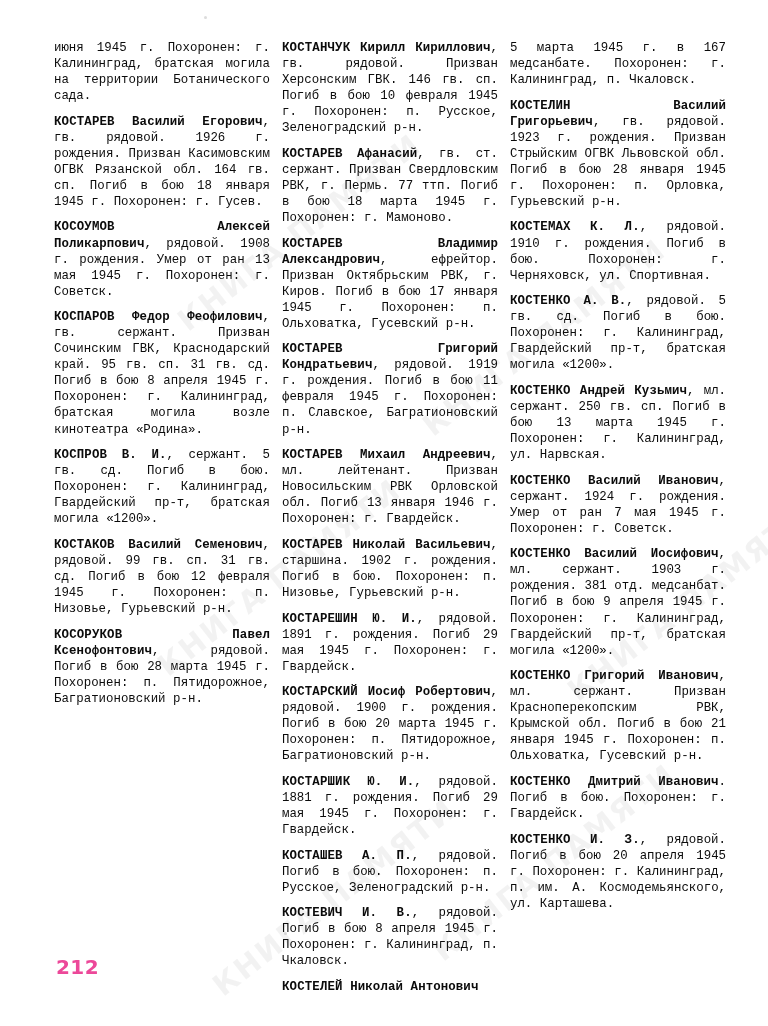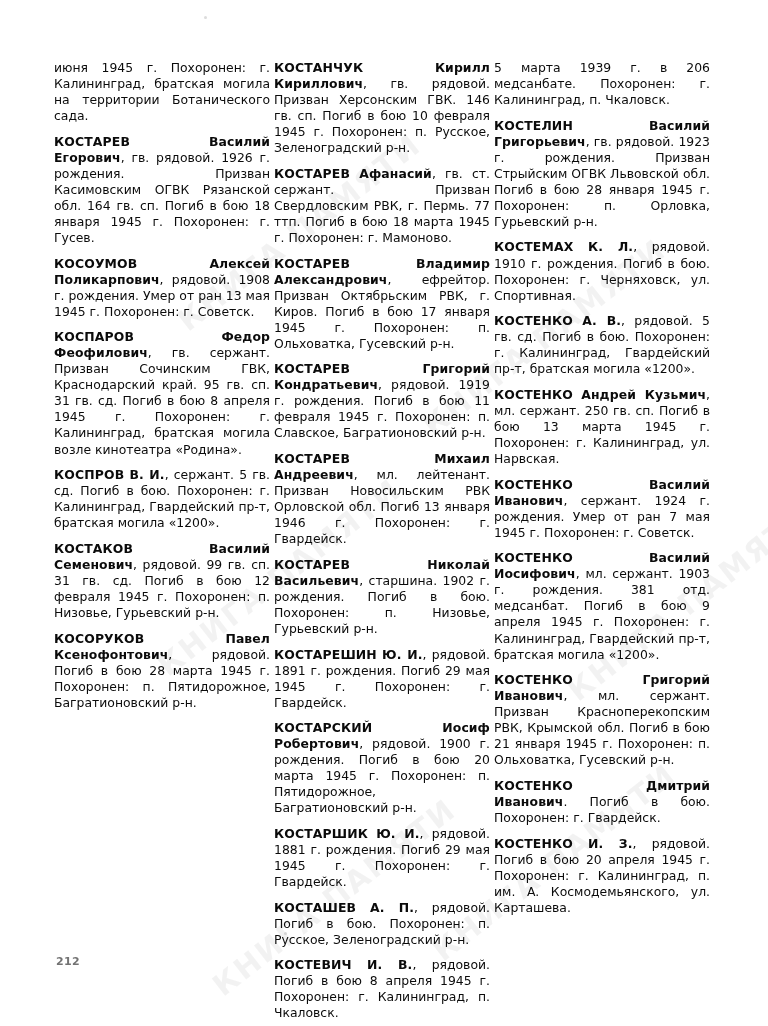--- a/index.html
+++ b/index.html
@@ -47,25 +47,26 @@
     position: absolute;
     left: 0; top: 0;
     width: 768px;
     height: 1026px;
     z-index: 2;
   }
 
   .columns {
     position: absolute;
     left: 54px;
-    top: 60px;
+    top: 40px;
     width: 672px;
     height: 885px;
     display: flex;
-    gap: 4px;
+    gap: 12px;
+    font-family: Liberation Mono, monospace;
   }
 
   .column {
     width: 216px;
     flex: 0 0 216px;
   }
 
   .entry {
     margin: 0 0 9.5px 0;
     padding: 0;
@@ -88,24 +89,24 @@
   }
   .given {
     font-weight: 700;
     letter-spacing: 0.1px;
   }
 
   .page-number {
     position: absolute;
     left: 56px;
     top: 955px;
-    font-size: 11px;
+    font-size: 20px;
     font-weight: 700;
     letter-spacing: 0.4px;
-    color: #737373;
+    color: #ec4899;
   }
 
   
   .speck {
     position: absolute;
     background: #b9b9b9;
     z-index: 4;
     pointer-events: none;
   }
   .speck-a { left: 204px; top: 16px; width: 3px; height: 3px; border-radius: 50%; opacity: .5; }
@@ -146,21 +147,21 @@
         <p class="entry"><span class="surname">КОСТАРЕВ</span> <span class="given">Михаил Андреевич</span><span class="body">, мл. лейтенант. Призван Новосильским РВК Орловской обл. Погиб 13 января 1946 г. Похоронен: г. Гвардейск.</span></p>
         <p class="entry"><span class="surname">КОСТАРЕВ</span> <span class="given">Николай Васильевич</span><span class="body">, старшина. 1902 г. рождения. Погиб в бою. Похоронен: п. Низовье, Гурьевский р-н.</span></p>
         <p class="entry"><span class="surname">КОСТАРЕШИН</span> <span class="given">Ю. И.</span><span class="body">, рядовой. 1891 г. рождения. Погиб 29 мая 1945 г. Похоронен: г. Гвардейск.</span></p>
         <p class="entry"><span class="surname">КОСТАРСКИЙ</span> <span class="given">Иосиф Робертович</span><span class="body">, рядовой. 1900 г. рождения. Погиб в бою 20 марта 1945 г. Похоронен: п. Пятидорожное, Багратионовский р-н.</span></p>
         <p class="entry"><span class="surname">КОСТАРШИК</span> <span class="given">Ю. И.</span><span class="body">, рядовой. 1881 г. рождения. Погиб 29 мая 1945 г. Похоронен: г. Гвардейск.</span></p>
         <p class="entry"><span class="surname">КОСТАШЕВ</span> <span class="given">А. П.</span><span class="body">, рядовой. Погиб в бою. Похоронен: п. Русское, Зеленоградский р-н.</span></p>
         <p class="entry"><span class="surname">КОСТЕВИЧ</span> <span class="given">И. В.</span><span class="body">, рядовой. Погиб в бою 8 апреля 1945 г. Похоронен: г. Калининград, п. Чкаловск.</span></p>
         <p class="entry"><span class="surname">КОСТЕЛЕЙ</span> <span class="given">Николай Антонович</span></p>
       </div>
     <div class="column">
-        <p class="entry cont"><span class="body">5 марта 1939 г. в 206 медсанбате. Похоронен: г. Калининград, п. Чкаловск.</span></p>
+        <p class="entry cont"><span class="body">5 марта 1945 г. в 167 медсанбате. Похоронен: г. Калининград, п. Чкаловск.</span></p>
         <p class="entry"><span class="surname">КОСТЕЛИН</span> <span class="given">Василий Григорьевич</span><span class="body">, гв. рядовой. 1923 г. рождения. Призван Стрыйским ОГВК Львовской обл. Погиб в бою 28 января 1945 г. Похоронен: п. Орловка, Гурьевский р-н.</span></p>
         <p class="entry"><span class="surname">КОСТЕМАХ</span> <span class="given">К. Л.</span><span class="body">, рядовой. 1910 г. рождения. Погиб в бою. Похоронен: г. Черняховск, ул. Спортивная.</span></p>
         <p class="entry"><span class="surname">КОСТЕНКО</span> <span class="given">А. В.</span><span class="body">, рядовой. 5 гв. сд. Погиб в бою. Похоронен: г. Калининград, Гвардейский пр-т, братская могила «1200».</span></p>
         <p class="entry"><span class="surname">КОСТЕНКО</span> <span class="given">Андрей Кузьмич</span><span class="body">, мл. сержант. 250 гв. сп. Погиб в бою 13 марта 1945 г. Похоронен: г. Калининград, ул. Нарвская.</span></p>
         <p class="entry"><span class="surname">КОСТЕНКО</span> <span class="given">Василий Иванович</span><span class="body">, сержант. 1924 г. рождения. Умер от ран 7 мая 1945 г. Похоронен: г. Советск.</span></p>
         <p class="entry"><span class="surname">КОСТЕНКО</span> <span class="given">Василий Иосифович</span><span class="body">, мл. сержант. 1903 г. рождения. 381 отд. медсанбат. Погиб в бою 9 апреля 1945 г. Похоронен: г. Калининград, Гвардейский пр-т, братская могила «1200».</span></p>
         <p class="entry"><span class="surname">КОСТЕНКО</span> <span class="given">Григорий Иванович</span><span class="body">, мл. сержант. Призван Красноперекопским РВК, Крымской обл. Погиб в бою 21 января 1945 г. Похоронен: п. Ольховатка, Гусевский р-н.</span></p>
         <p class="entry"><span class="surname">КОСТЕНКО</span> <span class="given">Дмитрий Иванович</span><span class="body">. Погиб в бою. Похоронен: г. Гвардейск.</span></p>
         <p class="entry"><span class="surname">КОСТЕНКО</span> <span class="given">И. З.</span><span class="body">, рядовой. Погиб в бою 20 апреля 1945 г. Похоронен: г. Калининград, п. им. А. Космодемьянского, ул. Карташева.</span></p>
       </div>

